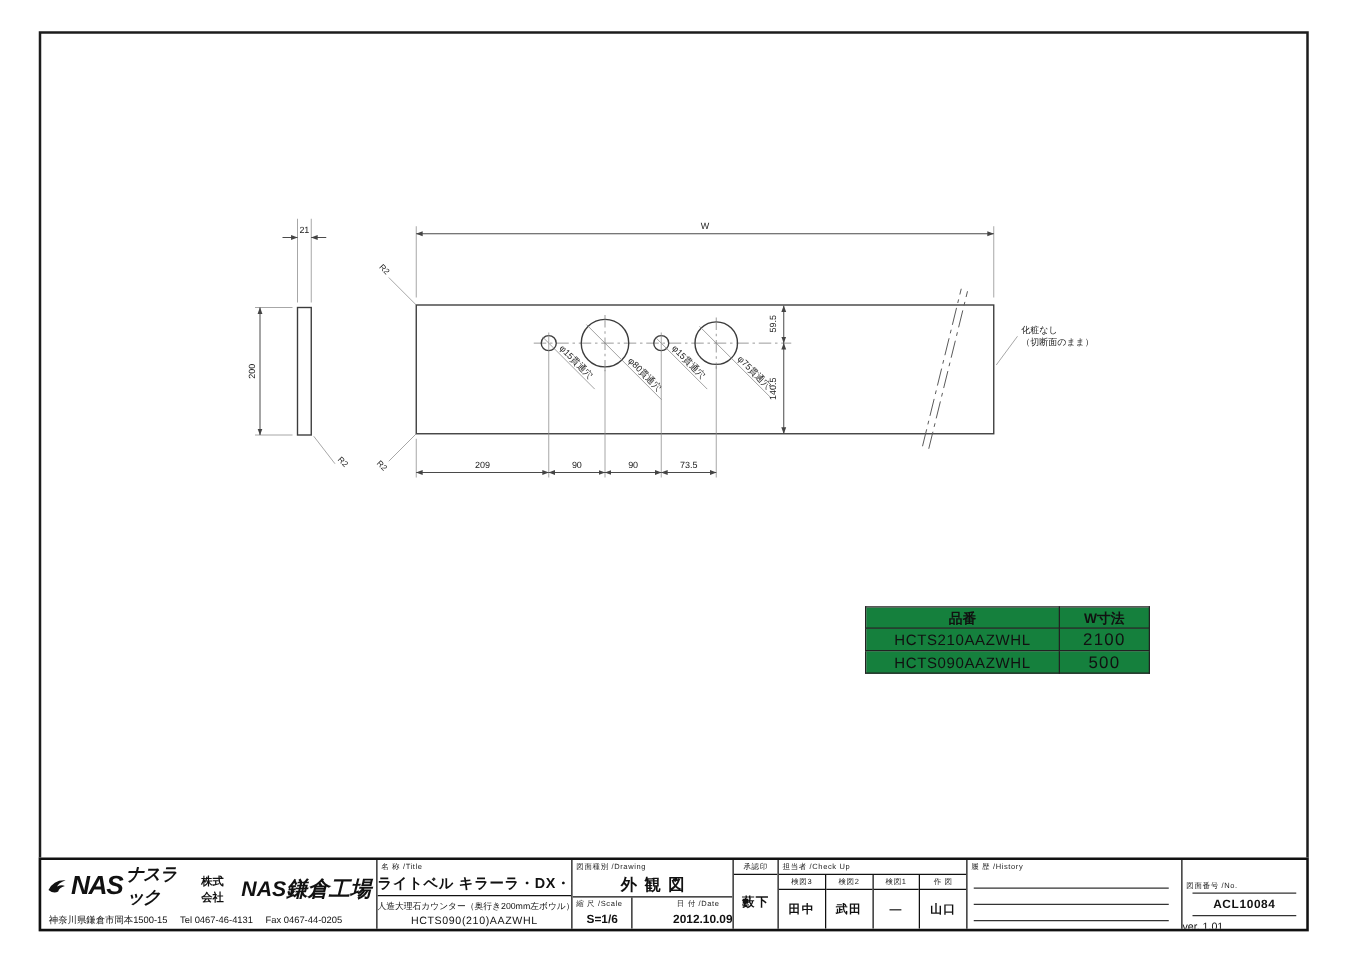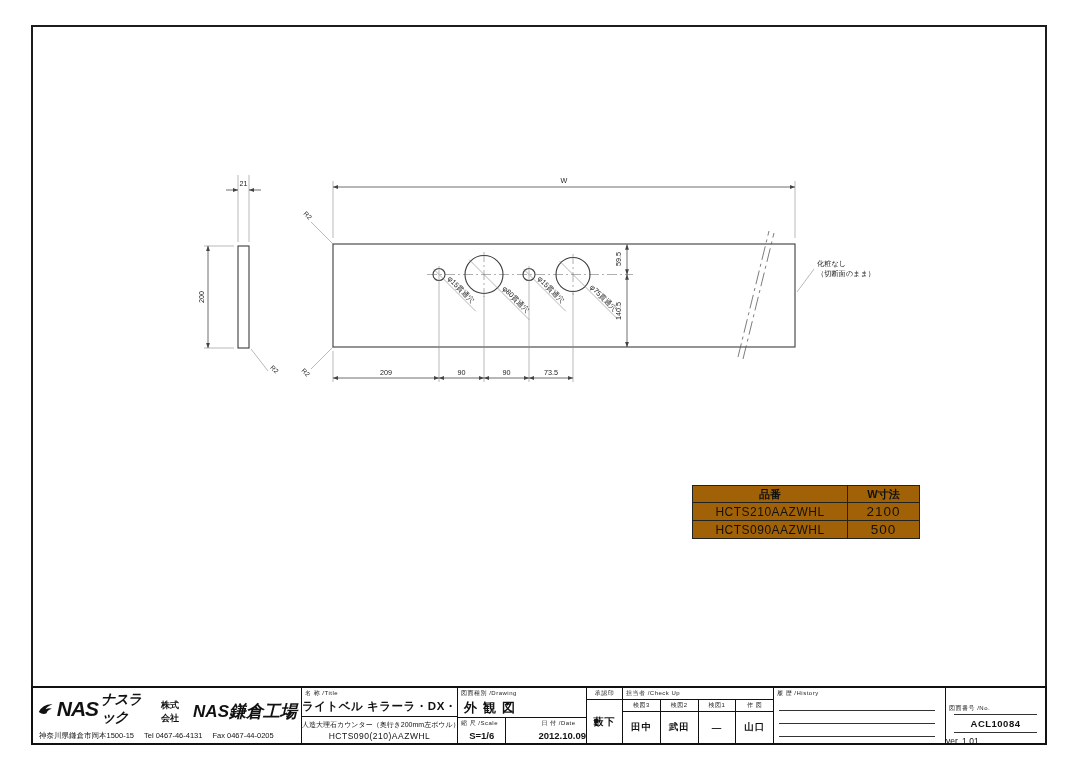--- a/index.html
+++ b/index.html
@@ -12,21 +12,21 @@
   .outline { stroke:#3c3c3c; stroke-width:1.1; fill:none; }
   .thin    { stroke:#8a8a8a; stroke-width:.6; fill:none; }
   .dim     { stroke:#4a4a4a; stroke-width:.8; fill:none; }
   .center  { stroke:#7a7a7a; stroke-width:.6; fill:none; stroke-dasharray:10 3 2 3; }
   .brk     { stroke:#5a5a5a; stroke-width:.8; fill:none; stroke-dasharray:14 4 3 4; }
   .lbl     { font-size:7.2px; }
   .lbl-s   { font-size:6.6px; }
 
   
   .parts { position:absolute; left:692px; top:485px; width:227px; border-collapse:collapse; table-layout:fixed; }
-  .parts th,.parts td { border:1.2px solid #222; text-align:center; background:#a16207; }
+  .parts th,.parts td { border:1.2px solid #222; text-align:center; background:#15803d; }
   .parts th { height:17px; font-size:11px; font-weight:600; }
   .parts td { height:18px; font-size:12px; letter-spacing:.5px; }
   .parts td.num { font-size:13.5px; letter-spacing:1px; }
   .col-part { width:155px; } .col-w { width:72px; }
 
   
   .tb { position:absolute; left:31px; top:686px; width:1016px; height:59px; border:2px solid #111;
         display:flex; background:#fff; }
   .tb .cell { border-right:1.5px solid #111; display:flex; flex-direction:column; overflow:hidden; }
   .tb .cell:last-child { border-right:none;margin-top:15px; }
@@ -37,21 +37,21 @@
   .brand-kana { font-size:14px; font-weight:900; font-style:italic; letter-spacing:-1px; }
   .brand-kk { font-size:9px; font-weight:700; margin:6px 0 0 14px; }
   .brand-factory { font-size:17px; font-style:italic; font-weight:600; margin:4px 0 0 6px; white-space:nowrap; }
   .addr { display:flex; gap:10px; font-size:7.5px; white-space:nowrap; padding-left:2px; }
   .c-title { width:156px; }
   .t-name { font-size:11.5px; font-weight:700; text-align:center; letter-spacing:.5px; white-space:nowrap; flex:0 0 auto; margin-top:1px; }
   .t-sub { border-top:1.2px solid #111; margin-top:2px; flex:1; display:flex; flex-direction:column; justify-content:center; }
   .t-sub1 { font-size:7px; text-align:center; white-space:nowrap; }
   .t-sub2 { font-size:8.5px; text-align:center; letter-spacing:.5px; margin-top:1px; }
   .c-drawtype { width:129px; }
-  .dt-val { font-size:13px; font-weight:700; letter-spacing:6px; text-indent:6px; margin:1px 0 0 0; }
+  .dt-val { font-size:13px; font-weight:700; text-align:center; letter-spacing:6px; text-indent:6px; margin:1px 0 0 0; }
   .dt-bottom { border-top:1.2px solid #111; flex:1; display:flex; }
   .dt-half { flex:1; display:flex; flex-direction:column; }
   .dt-half + .dt-half { border-left:1.2px solid #111;padding-left:32px; }
   .dt-v { flex:1; display:flex; align-items:center; justify-content:center; font-size:9.5px; font-weight:600; }
   .c-appr { width:36px; }
   .appr-lblrow { border-bottom:1.2px solid #111; text-align:center; padding:1px 0; }
   .appr-name { flex:1; display:flex; align-items:center; justify-content:center; font-size:10px; font-weight:600; letter-spacing:1px; }
   .c-check { width:151px; }
   .chk-head { border-bottom:1.2px solid #111; padding:1px 0 1px 3px; }
   .chk-cols { flex:1; display:flex; }

